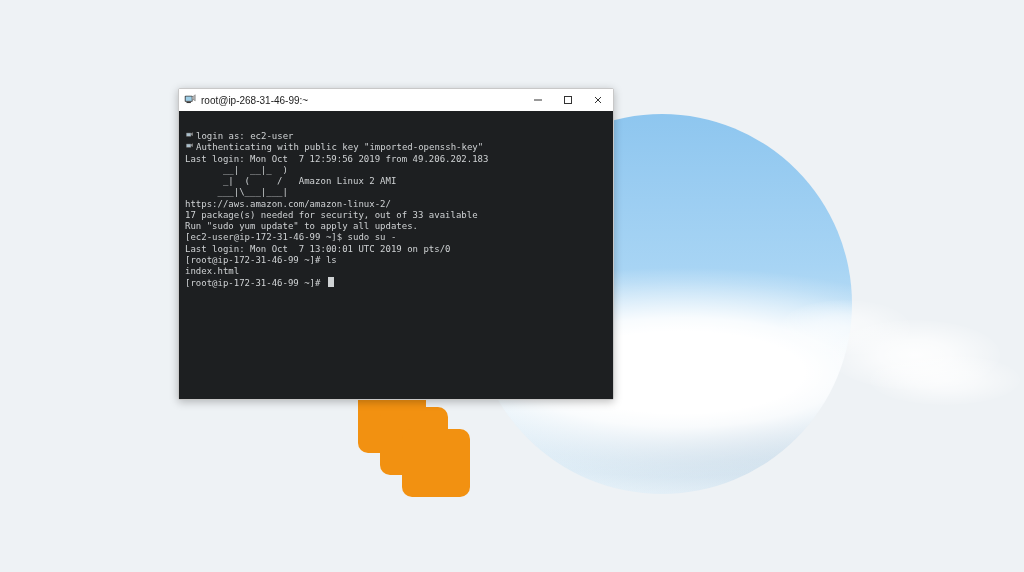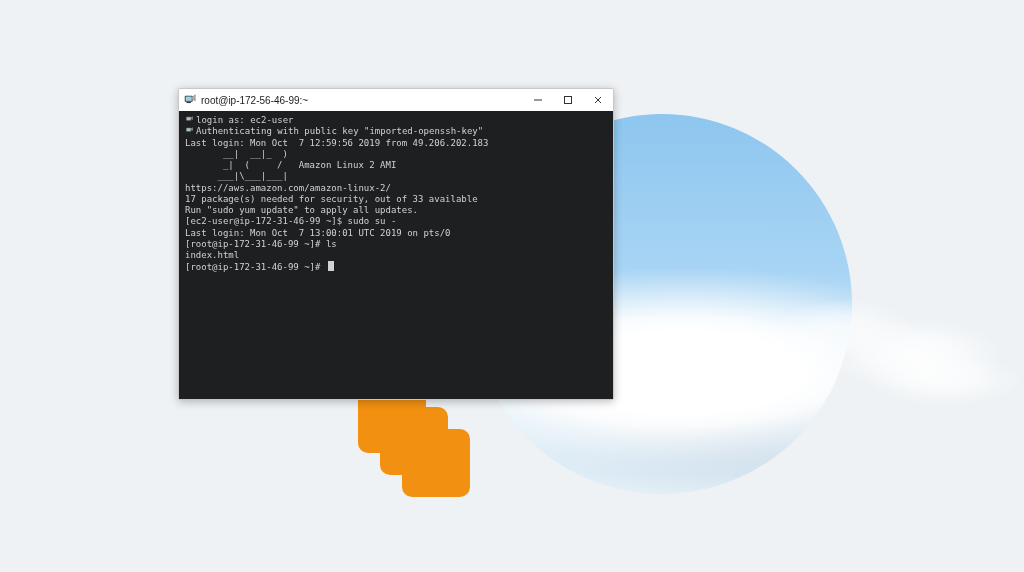--- a/index.html
+++ b/index.html
@@ -102,21 +102,21 @@
     color: #333;
   }
 
   .term-body {
     flex: 1 1 auto;
     background: #1d1f21;
     color: #cfd2d4;
     font-family: "Consolas", "Menlo", monospace;
     font-size: 9px;
     line-height: 1.25;
-    padding: 4px 6px 6px 6px;
+    padding: 20px 6px 6px 6px;
     white-space: pre;
     overflow: hidden;
     position: relative;
   }
   .term-body .line { white-space: pre; }
   .term-body .small-icon {
     display: inline-block;
     vertical-align: -1px;
     margin-right: 2px;
   }
@@ -151,21 +151,21 @@
 <div class="term-window">
   <div class="titlebar">
     <span class="tb-icon">
       <svg viewBox="0 0 16 16" width="14" height="14">
         <rect x="2" y="3" width="9" height="7" rx="1" fill="#3a3a3a"></rect>
         <rect x="3" y="4" width="7" height="5" fill="#9fcfe8"></rect>
         <rect x="4" y="10" width="5" height="1.5" fill="#3a3a3a"></rect>
         <path d="M10 5 L14 2 L14 9 L11 7" fill="#b0b0b0" stroke="#6a6a6a" stroke-width="0.5"></path>
       </svg>
     </span>
-    <span class="title">root@ip-172-56-46-99:~</span>
+    <span class="title">root@ip-268-31-46-99:~</span>
     <div class="win-controls">
       <div class="win-btn">
         <svg width="10" height="10" viewBox="0 0 10 10">
             <line x1="1" y1="5" x2="9" y2="5" stroke="#333" stroke-width="1"></line>
           </svg>
       </div>
       <div class="win-btn">
         <svg width="10" height="10" viewBox="0 0 10 10">
             <rect x="1.5" y="1.5" width="7" height="7" fill="none" stroke="#333" stroke-width="1"></rect>
           </svg>

